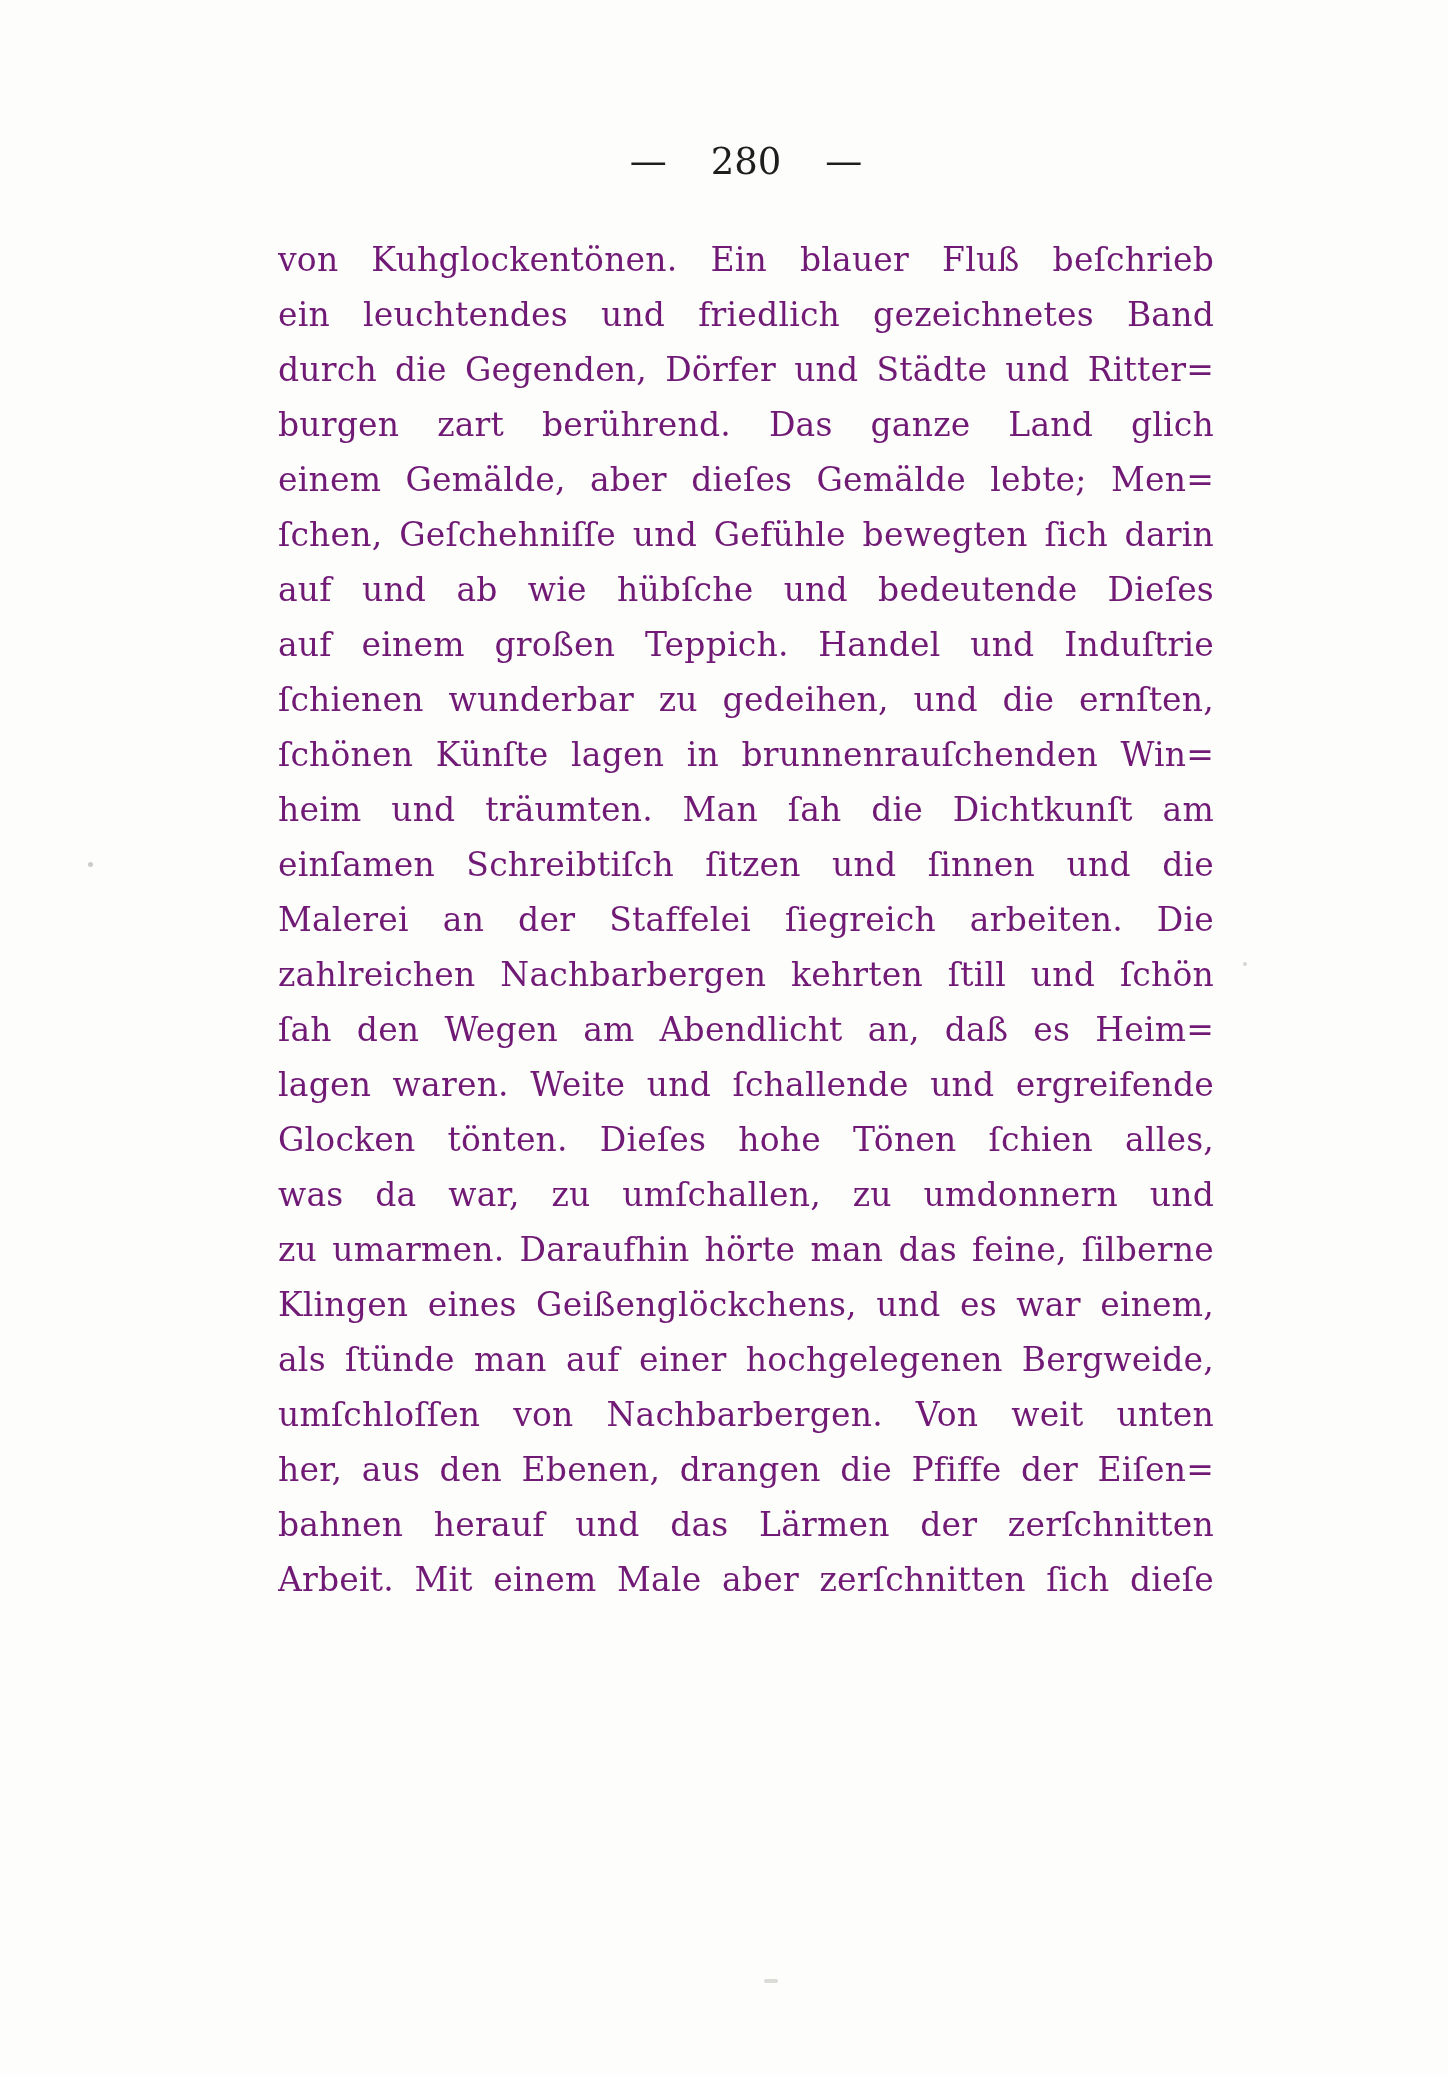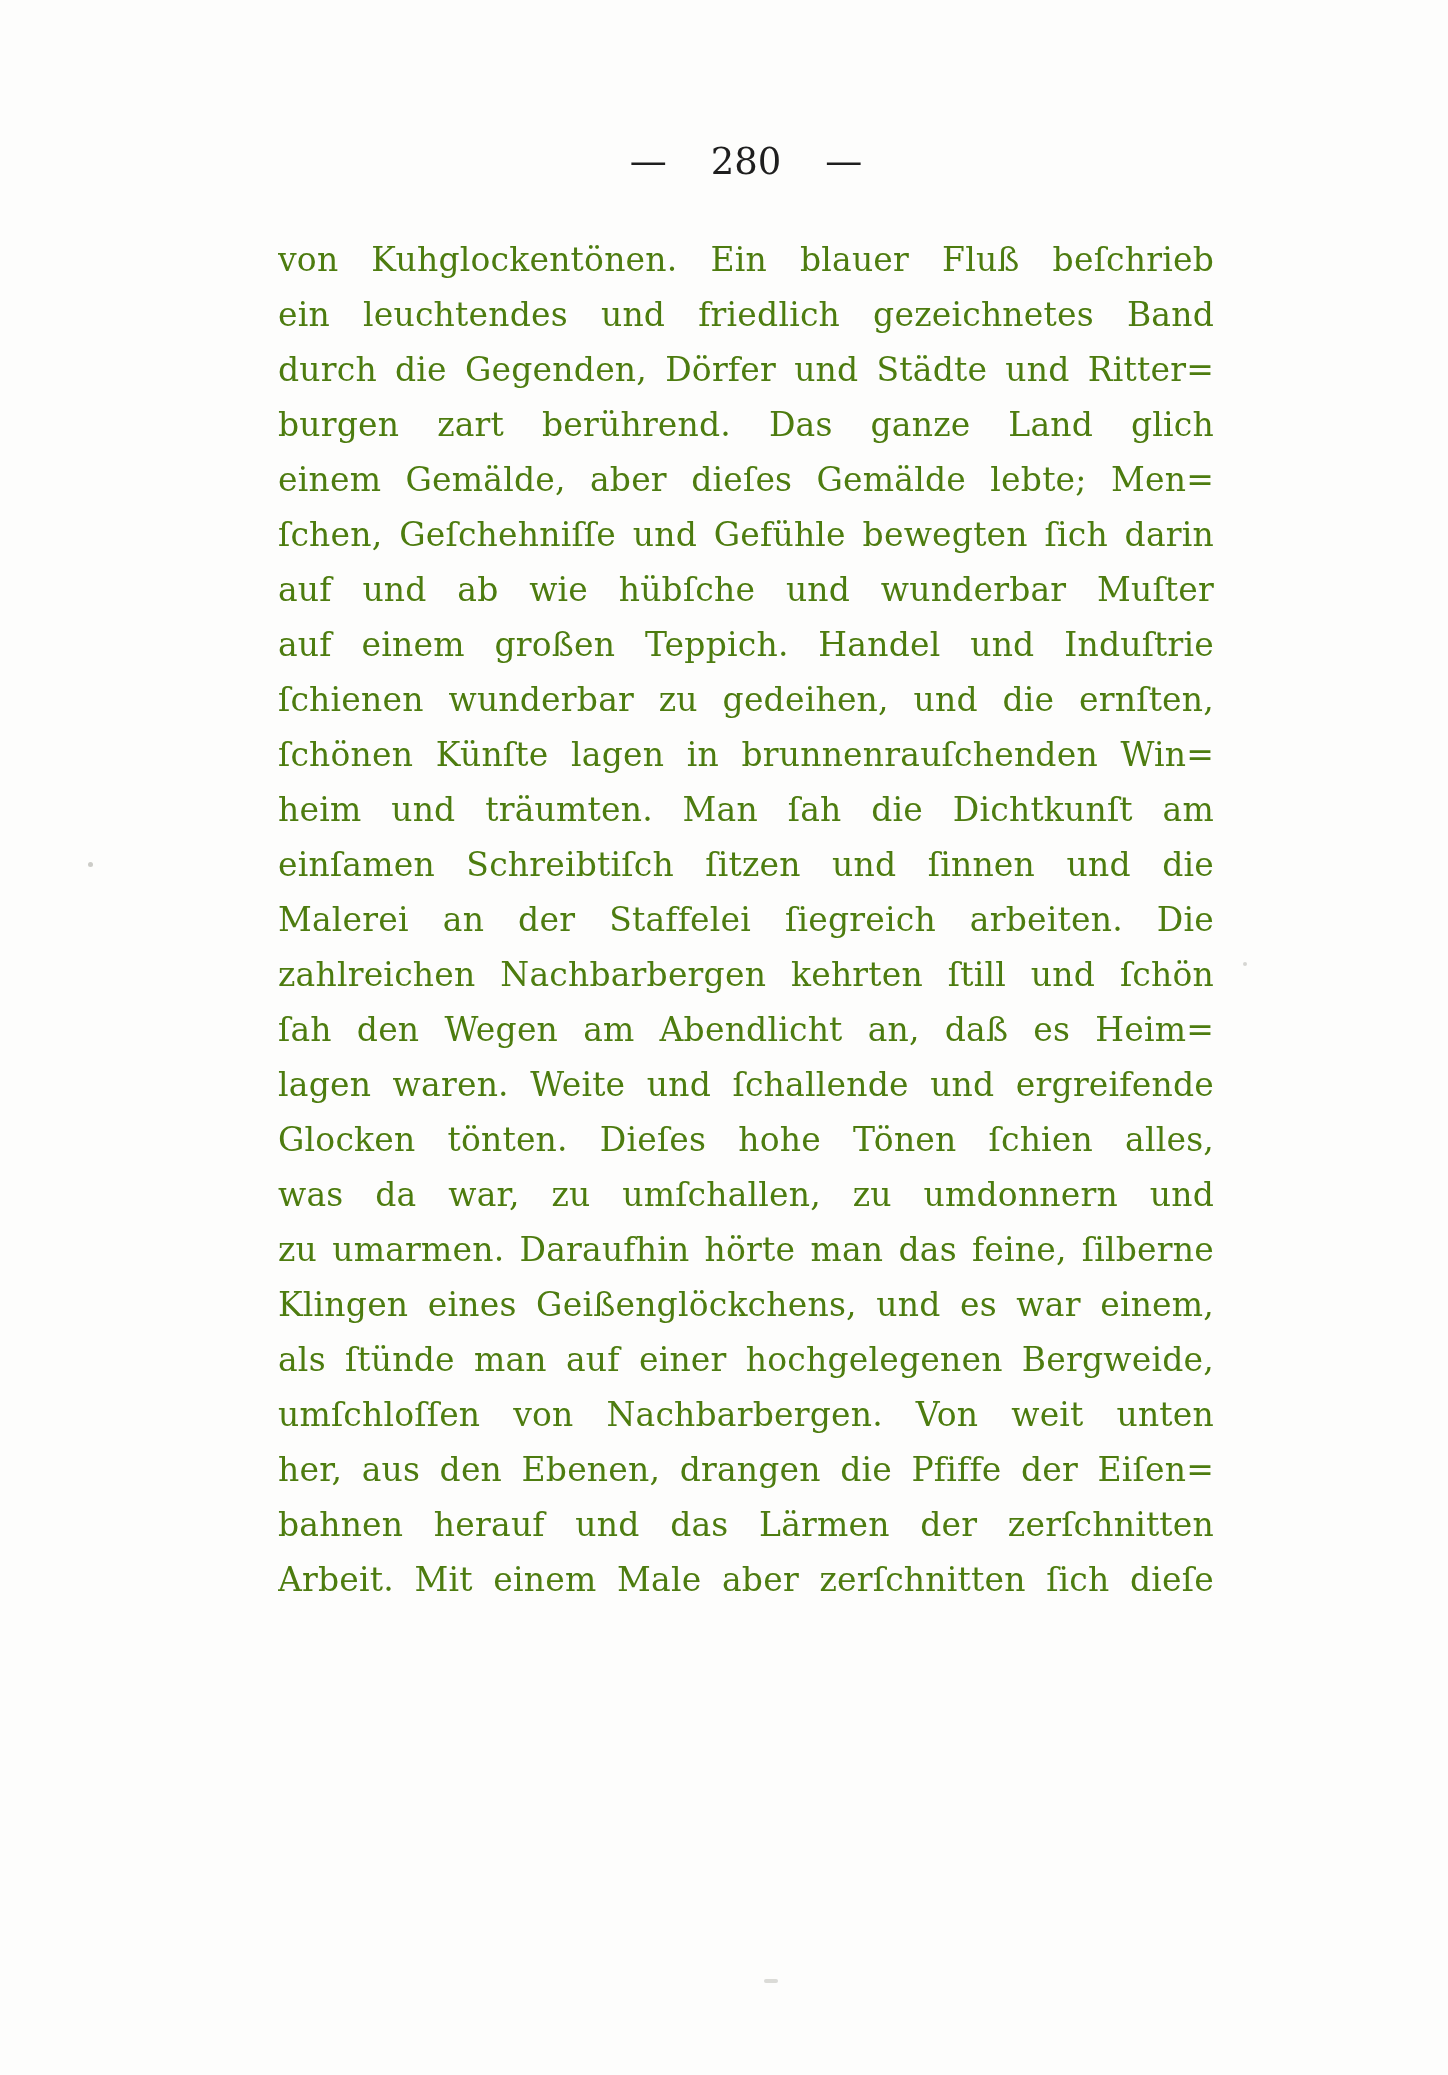--- a/index.html
+++ b/index.html
@@ -40,21 +40,21 @@
     width: 936px;
   }
   .text-line {
     font-size: 33px;
     line-height: 55px;
     height: 55px;
     overflow: hidden;
     text-align: justify;
     text-align-last: justify;
     letter-spacing: 0.2px;
-    color: #4d7c0f;
+    color: #701a75;
   }
   .speck {
     position: absolute;
     background: #9b9b93;
     border-radius: 50%;
   }
   .speck.s1 { left: 88px;  top: 862px;  width: 5px;  height: 5px;  opacity: 0.5; }
   .speck.s2 { left: 764px; top: 1979px; width: 14px; height: 4px;  opacity: 0.35; border-radius: 2px; }
   .speck.s3 { left: 1243px; top: 962px; width: 4px;  height: 4px;  opacity: 0.4; }
   .speck.s4 { left: 778px; top: 1415px; width: 4px;  height: 4px;  opacity: 0.3; }
@@ -70,21 +70,21 @@
     <span>—</span>
   </div>
 
   <div class="text-block">
     <div class="text-line">von Kuhglockentönen. Ein blauer Fluß beſchrieb</div>
     <div class="text-line">ein leuchtendes und friedlich gezeichnetes Band</div>
     <div class="text-line">durch die Gegenden, Dörfer und Städte und Ritter=</div>
     <div class="text-line">burgen zart berührend. Das ganze Land glich</div>
     <div class="text-line">einem Gemälde, aber dieſes Gemälde lebte; Men=</div>
     <div class="text-line">ſchen, Geſchehniſſe und Gefühle bewegten ſich darin</div>
-    <div class="text-line">auf und ab wie hübſche und wunderbar Muſter</div>
+    <div class="text-line">auf und ab wie hübſche und bedeutende Dieſes</div>
     <div class="text-line">auf einem großen Teppich. Handel und Induſtrie</div>
     <div class="text-line">ſchienen wunderbar zu gedeihen, und die ernſten,</div>
     <div class="text-line">ſchönen Künſte lagen in brunnenrauſchenden Win=</div>
     <div class="text-line">heim und träumten. Man ſah die Dichtkunſt am</div>
     <div class="text-line">einſamen Schreibtiſch ſitzen und ſinnen und die</div>
     <div class="text-line">Malerei an der Staffelei ſiegreich arbeiten. Die</div>
     <div class="text-line">zahlreichen Nachbarbergen kehrten ſtill und ſchön und</div>
     <div class="text-line">ſah den Wegen am Abendlicht an, daß es Heim=</div>
     <div class="text-line">lagen waren. Weite und ſchallende und ergreifende</div>
     <div class="text-line">Glocken tönten. Dieſes hohe Tönen ſchien alles,</div>

